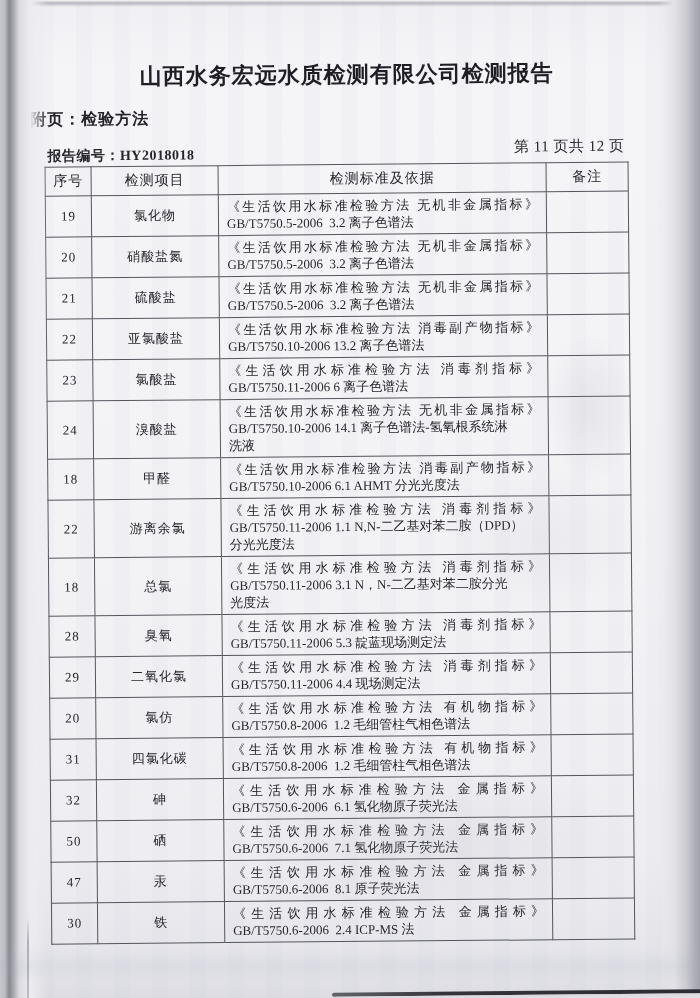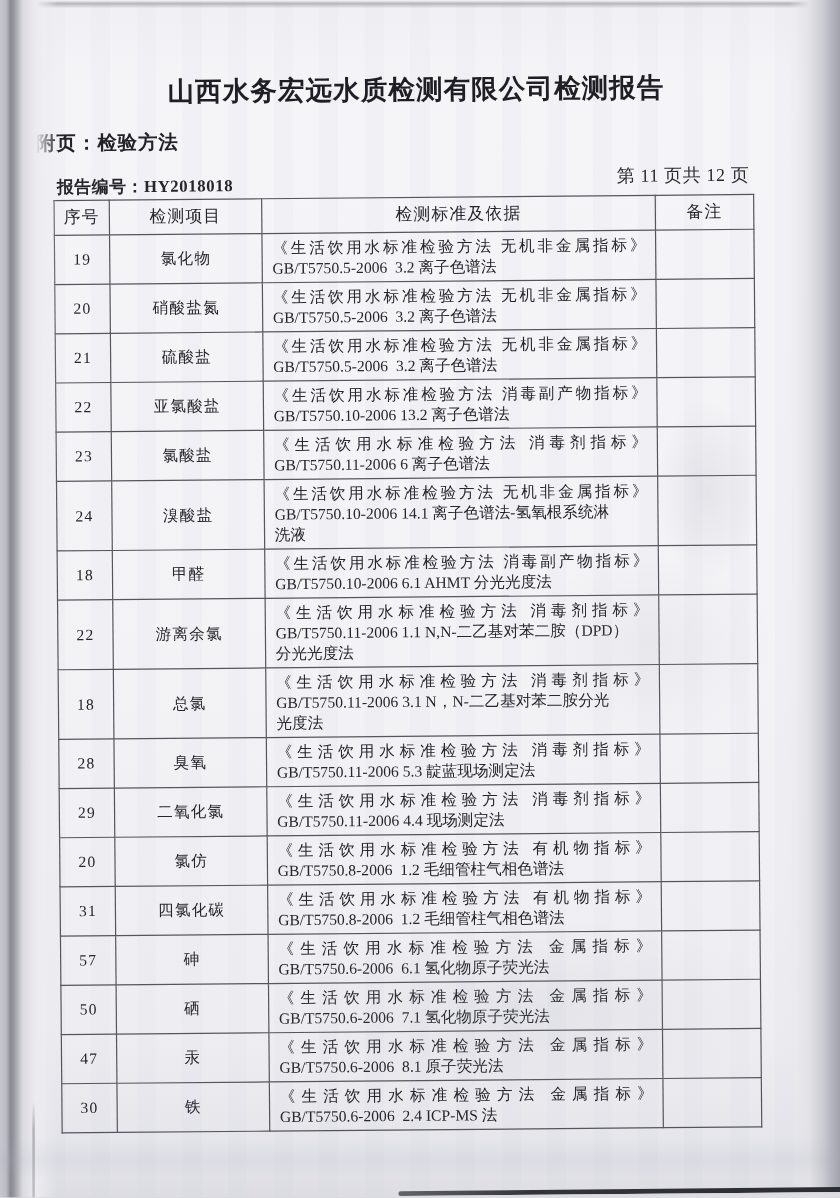--- a/index.html
+++ b/index.html
@@ -249,21 +249,21 @@
         <tr>
           <td class="c-no">31</td>
           <td class="c-item">四氯化碳</td>
           <td class="c-method">
             <div class="m-line m-first">《生活饮用水标准检验方法 有机物指标》</div>
             <div class="m-line">GB/T5750.8-2006  1.2 毛细管柱气相色谱法</div>
           </td>
           <td class="c-remark"></td>
         </tr>
         <tr>
-          <td class="c-no">57</td>
+          <td class="c-no">32</td>
           <td class="c-item">砷</td>
           <td class="c-method">
             <div class="m-line m-first">《生活饮用水标准检验方法 金属指标》</div>
             <div class="m-line">GB/T5750.6-2006  6.1 氢化物原子荧光法</div>
           </td>
           <td class="c-remark"></td>
         </tr>
         <tr>
           <td class="c-no">50</td>
           <td class="c-item">硒</td>

